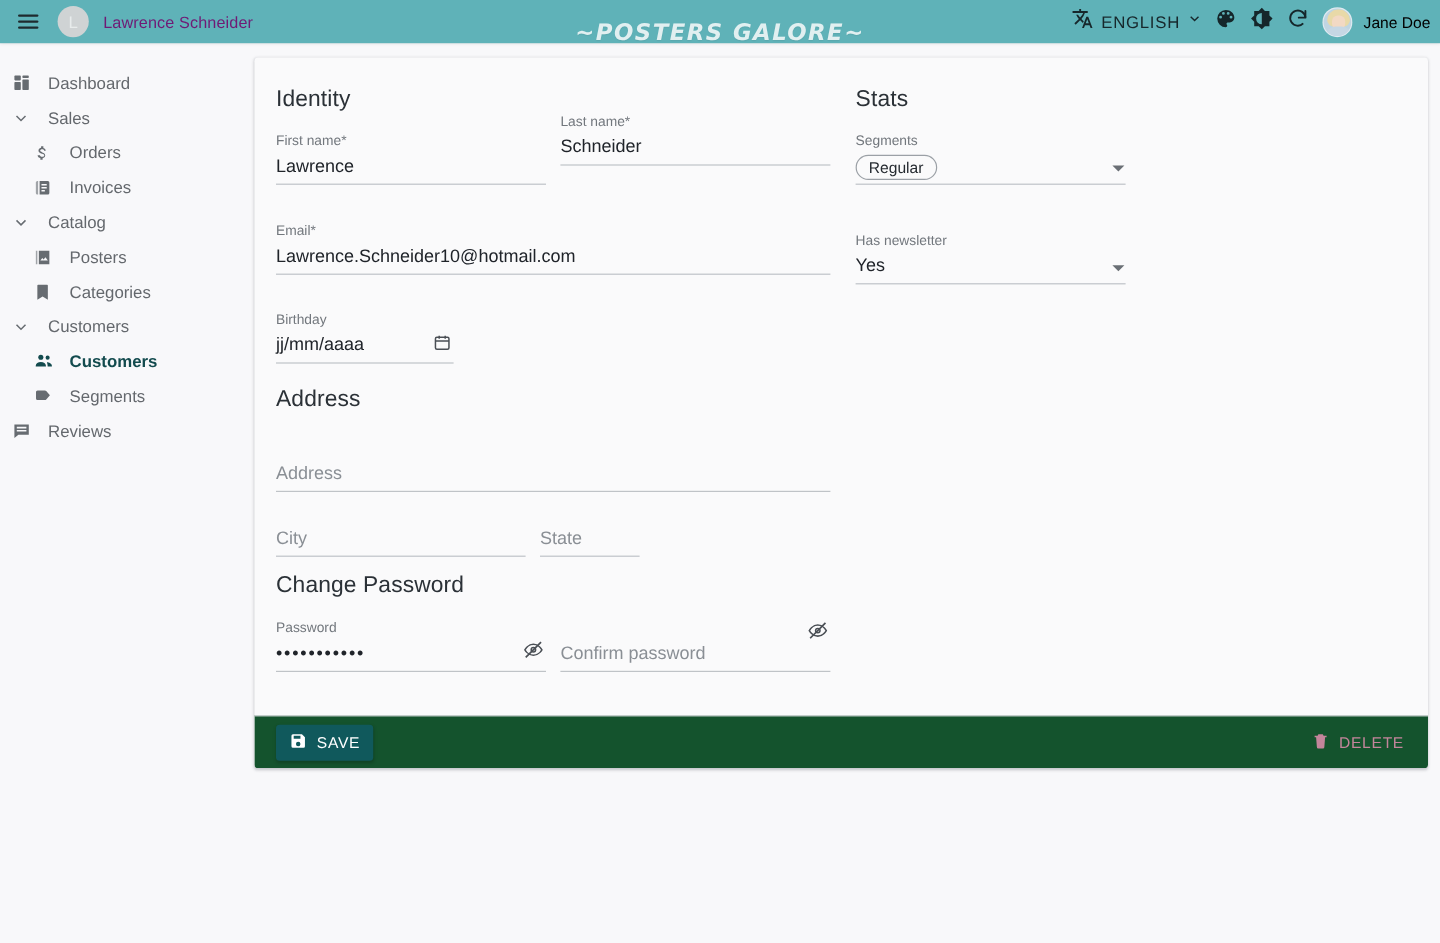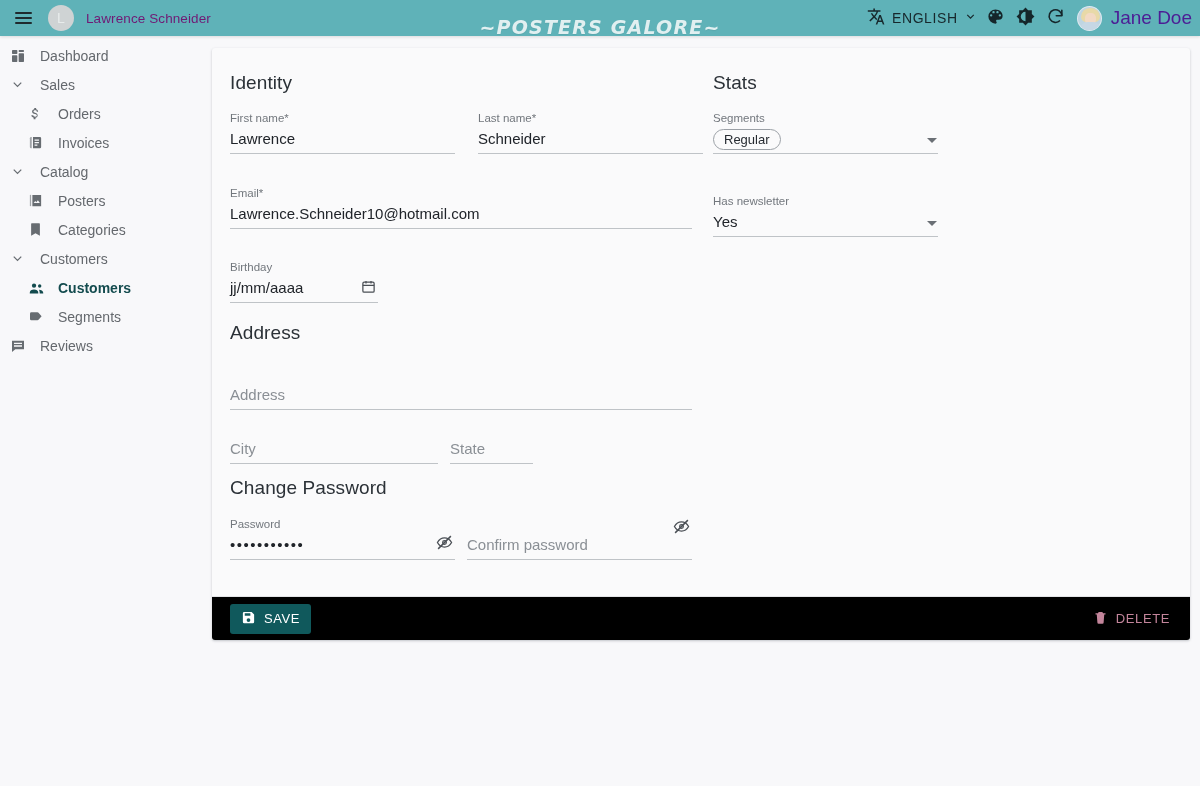--- a/index.html
+++ b/index.html
@@ -68,32 +68,32 @@
     width: 25px; height: 25px; border-radius: 50%;
     margin-left: 6px; overflow: hidden; flex: 0 0 auto;
     background: #bfd5e2; position: relative; border: 1px solid rgba(255,255,255,.5);
   }
   .avatar-photo .hair { position: absolute; left: 3px; top: 1px; width: 19px; height: 14px;
       background: #e8d9a8; border-radius: 10px 10px 6px 6px; }
   .avatar-photo .face { position: absolute; left: 7px; top: 6px; width: 11px; height: 12px;
       background: #f2d9c4; border-radius: 6px 6px 7px 7px; }
   .avatar-photo .body { position: absolute; left: 2px; bottom: 0; width: 21px; height: 8px;
       background: #c6d7e4; border-radius: 10px 10px 0 0; }
-  .me-name { font-size: 19px; margin-left: 9px; color: #4c1d95; }
+  .me-name { font-size: 13px; margin-left: 9px; color: #000000; }
 
   
   .sidebar {
     position: absolute; top: 36px; left: 0;
     width: 212px; height: 750px;
     background: #f8f8fa;
     padding-top: 12px;
     font-size: 14px;
   }
   .nav-item {
-    display: flex; align-items: flex-start;
+    display: flex; align-items: flex-end;
     height: 29px; padding-left: 10px;
     color: #64686d; cursor: pointer; white-space: nowrap;
   }
   .nav-item .ic {
     width: 22px; display: flex; align-items: center; justify-content: flex-start;
     flex: 0 0 22px; color: #676c71;
   }
   .nav-item .tx { margin-left: 8px; font-size: 14px; }
   .nav-item.indent { padding-left: 28px; }
   .nav-item.active .tx { color: #134b4e; font-weight: bold; }
@@ -149,21 +149,21 @@
     border-left: 5px solid transparent; border-right: 5px solid transparent;
     border-top: 5px solid #6a6f75; cursor: pointer;
   }
 
   .dots { letter-spacing: 1.5px; font-size: 15px; color: #20242a; }
 
   
   .toolbar {
     position: absolute; left: 0; bottom: 0;
     width: 978px; height: 44px;
-    background: #000000;
+    background: #14532d;
     border-top: 1px solid #e3e4e7;
     display: flex; align-items: center; justify-content: space-between;
     padding: 0 8px 0 18px;
   }
   .save-btn {
     display: flex; align-items: center; gap: 8px;
     background: #10595c; color: #ffffff;
     border: none; border-radius: 3px;
     padding: 6px 11px; font-size: 13px; letter-spacing: .6px;
     cursor: pointer;
@@ -354,21 +354,21 @@
 <div class="card">
   <div class="card-body">
 
     <div class="section-title" style="position:absolute;left:18px;top:24px;">Identity</div>
 
     <div class="field" style="left:18px; top:64px; width:225px;">
       <div class="flabel">First name*</div>
       <div class="fval">Lawrence</div>
     </div>
 
-    <div class="field" style="left:255px; top:64px; width:225px;margin-left:11px;">
+    <div class="field" style="left:255px; top:48px; width:225px;">
       <div class="flabel">Last name*</div>
       <div class="fval">Schneider</div>
     </div>
 
     <div class="field" style="left:18px; top:139px; width:462px;">
       <div class="flabel">Email*</div>
       <div class="fval">Lawrence.Schneider10@hotmail.com</div>
     </div>
 
     <div class="field" style="left:18px; top:213px; width:148px;">

